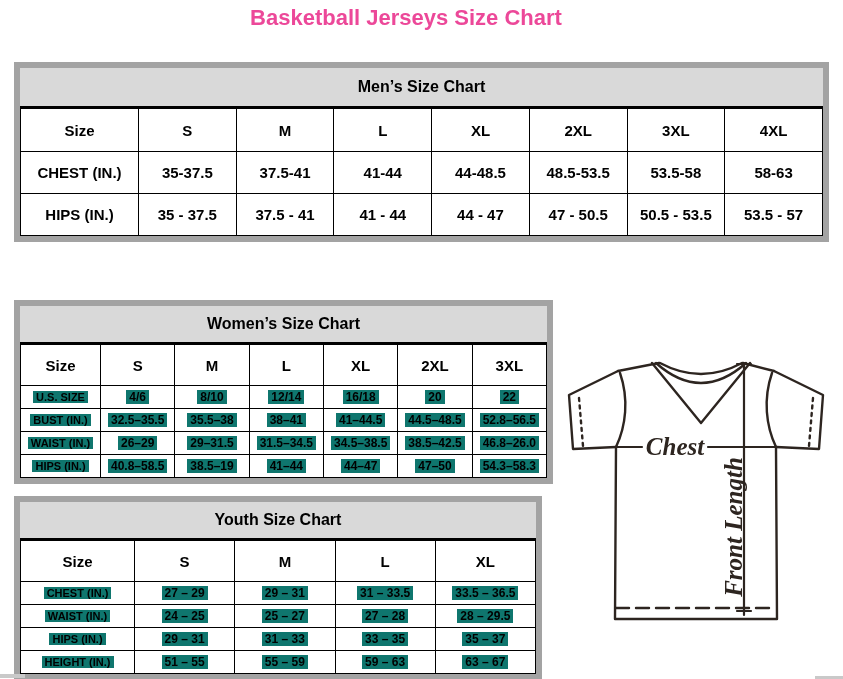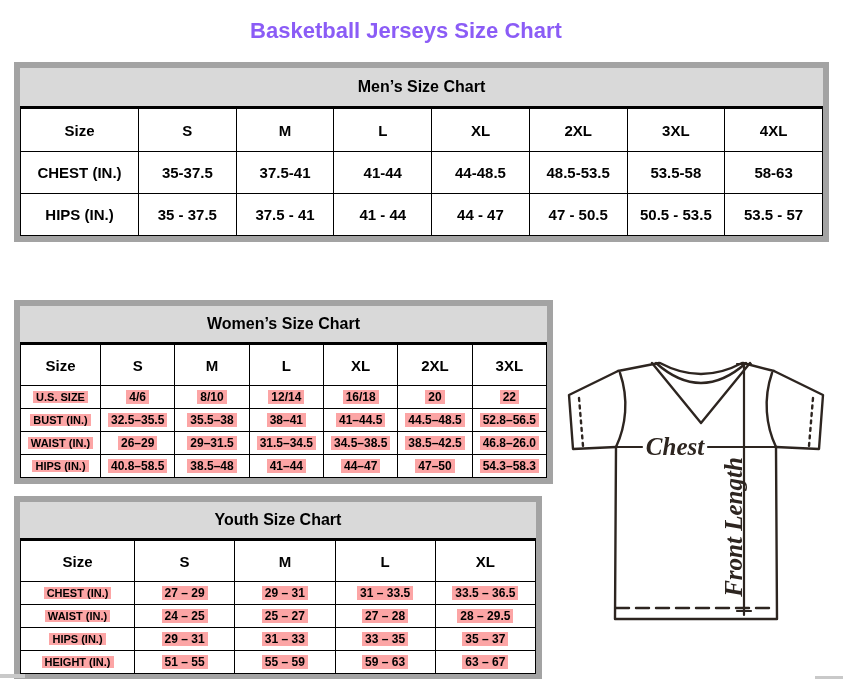--- a/index.html
+++ b/index.html
@@ -1,20 +1,20 @@
 <!DOCTYPE html>
 <html><head>
 <meta charset="utf-8">
 <style>
   html,body{margin:0;padding:0;background:#ffffff;}
   body{font-family:"Liberation Sans",sans-serif;}
   #stage{position:relative;width:843px;height:679px;background:#fff;overflow:hidden;}
 
-  #page-title{position:absolute;left:0;top:18px;width:812px;text-align:center;
-    font-size:22px;font-weight:bold;color:#8b5cf6;letter-spacing:0px;}
+  #page-title{position:absolute;left:0;top:5px;width:812px;text-align:center;
+    font-size:22px;font-weight:bold;color:#ec4899;letter-spacing:0px;}
 
   .size-table{position:absolute;border:6px solid #a3a3a3;background:#fff;box-sizing:border-box;}
   #mens{left:14px;top:62px;width:815px;}
   #womens{left:14px;top:300px;width:539px;}
   #youth{left:14px;top:496px;width:528px;}
 
   .band{background:#d9d9d9;border-bottom:2px solid #000;text-align:center;
     font-weight:bold;color:#000;}
   #mens .band{height:38px;line-height:38px;font-size:16px;}
   #womens .band,#youth .band{height:36px;line-height:36px;font-size:16px;}
@@ -22,21 +22,21 @@
   table{border-collapse:collapse;table-layout:fixed;width:100%;}
   th,td{border:1px solid #000;text-align:center;vertical-align:middle;
     font-weight:bold;color:#000;padding:0;overflow:hidden;white-space:nowrap;}
 
   .lg thead th{height:42px;font-size:15px;}
   .lg tbody th,.lg tbody td{height:41px;font-size:15px;}
 
   .sm thead th{height:40px;font-size:15px;}
   .sm tbody th{height:22px;font-size:11px;}
   .sm tbody td{height:22px;font-size:12px;}
-  .sm .hl{background:#fca5a5;padding:0 3px;}
+  .sm .hl{background:#0f766e;padding:0 3px;}
 
   #jersey-wrap{position:absolute;left:556px;top:354px;width:288px;height:276px;}
 
   .scroll-frag{position:absolute;background:#c9c9c9;}
   #scroll-frag-left{left:0;top:674px;width:25px;height:4px;}
   #scroll-frag-right{left:815px;top:676px;width:28px;height:3px;}
 </style>
 </head>
 <body>
 
@@ -140,21 +140,21 @@
             <td><span class="hl">26–29</span></td>
             <td><span class="hl">29–31.5</span></td>
             <td><span class="hl">31.5–34.5</span></td>
             <td><span class="hl">34.5–38.5</span></td>
             <td><span class="hl">38.5–42.5</span></td>
             <td><span class="hl">46.8–26.0</span></td>
           </tr>
           <tr>
             <th><span class="hl">HIPS (IN.)</span></th>
             <td><span class="hl">40.8–58.5</span></td>
-            <td><span class="hl">38.5–48</span></td>
+            <td><span class="hl">38.5–19</span></td>
             <td><span class="hl">41–44</span></td>
             <td><span class="hl">44–47</span></td>
             <td><span class="hl">47–50</span></td>
             <td><span class="hl">54.3–58.3</span></td>
           </tr>
         </tbody>
       </table>
     </div>
   <div id="youth" class="size-table">
       <div class="band">Youth Size Chart</div>

